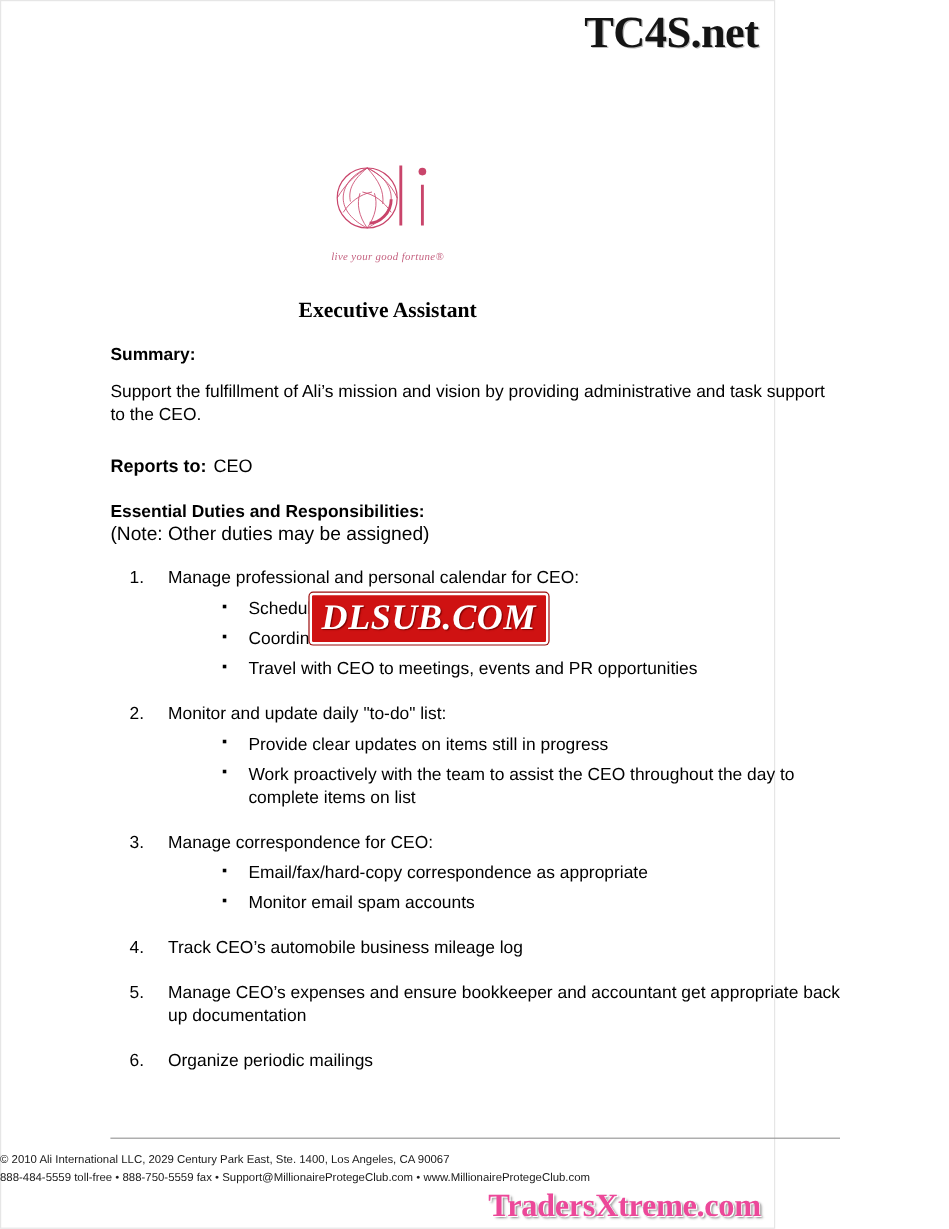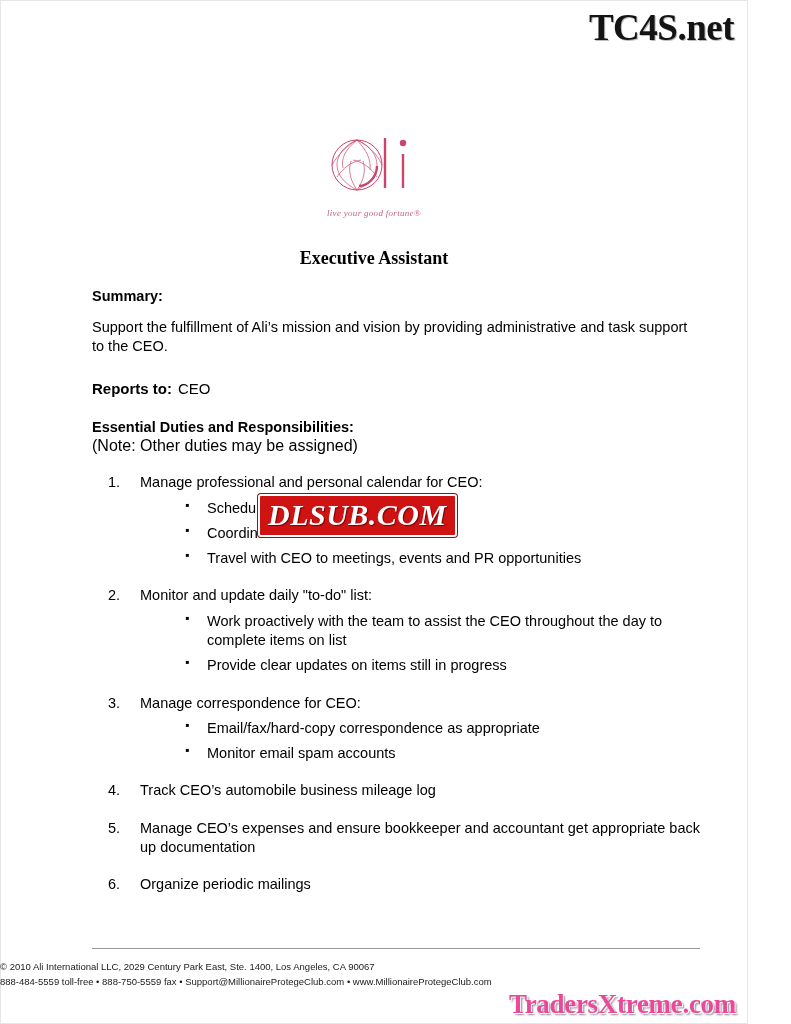--- a/index.html
+++ b/index.html
@@ -11,21 +11,21 @@
     width: 791px;
     height: 1024px;
     position: relative;
     font-family: "Liberation Sans", sans-serif;
     overflow: hidden;
   }
 
   .page {
     position: absolute;
     left: 0; top: 0;
-    width: 748px;
+    width: 646px;
     height: 1024px;
     background: #fff;
     box-sizing: border-box;
   }
 
   
   .wm-top {
     position: absolute;
     right: 14px;
     top: 6px;
@@ -263,22 +263,22 @@
           <li>Schedule appointments</li>
           <li>Coordinate client events</li>
           <li>Travel with CEO to meetings, events and PR opportunities</li>
         </ul>
       </li>
 
       <li>
         <span class="num">2.</span>
         <span>Monitor and update daily "to-do" list:</span>
         <ul class="subs">
+          <li>Provide clear updates on items still in progress</li>
           <li>Work proactively with the team to assist the CEO throughout the day to complete items on list</li>
-          <li>Provide clear updates on items still in progress</li>
         </ul>
       </li>
 
       <li>
         <span class="num">3.</span>
         <span>Manage correspondence for CEO:</span>
         <ul class="subs">
           <li>Email/fax/hard-copy correspondence as appropriate</li>
           <li>Monitor email spam accounts</li>
         </ul>

